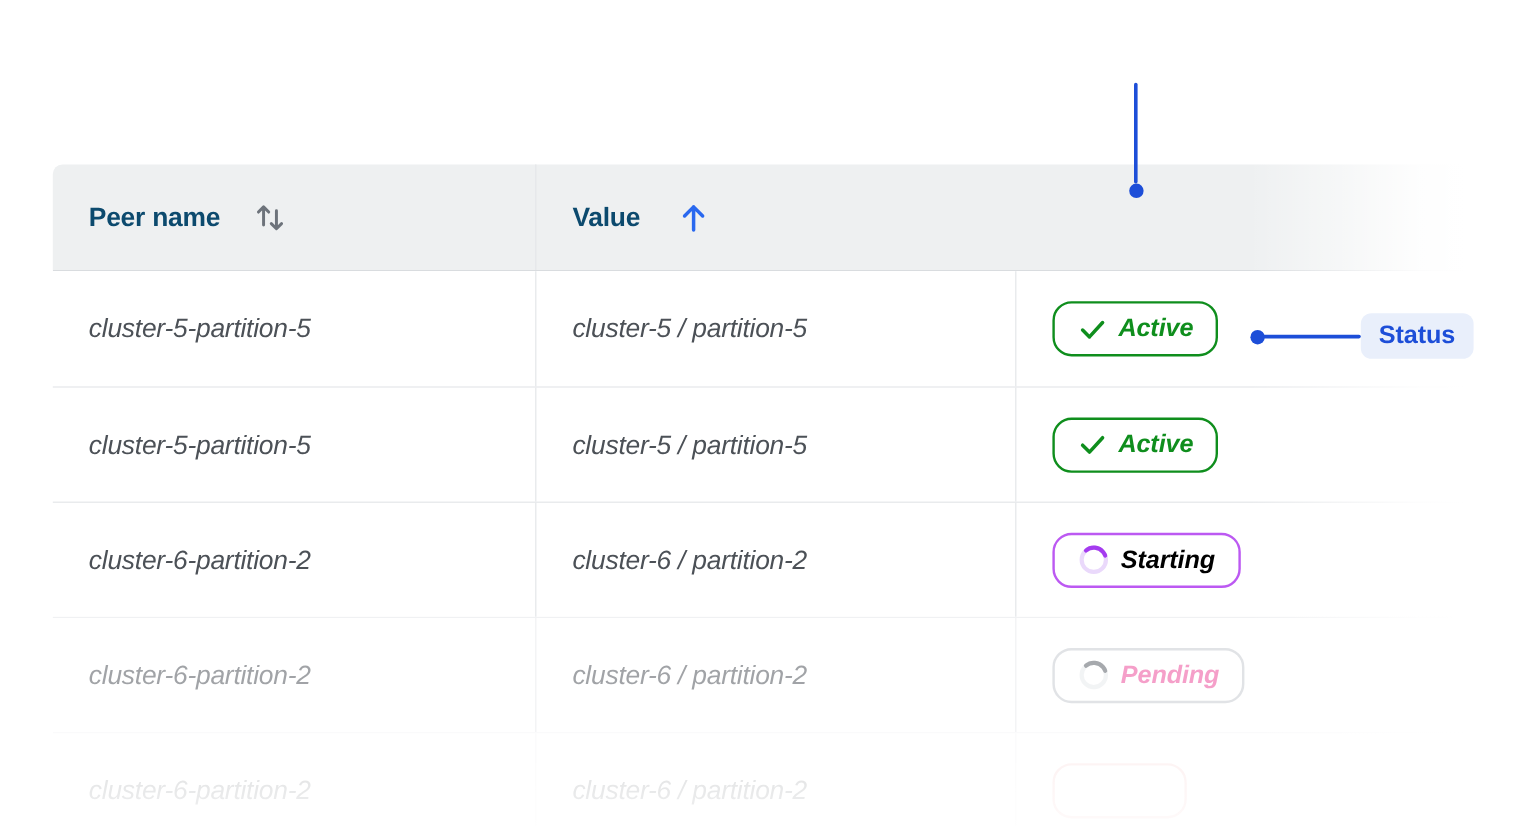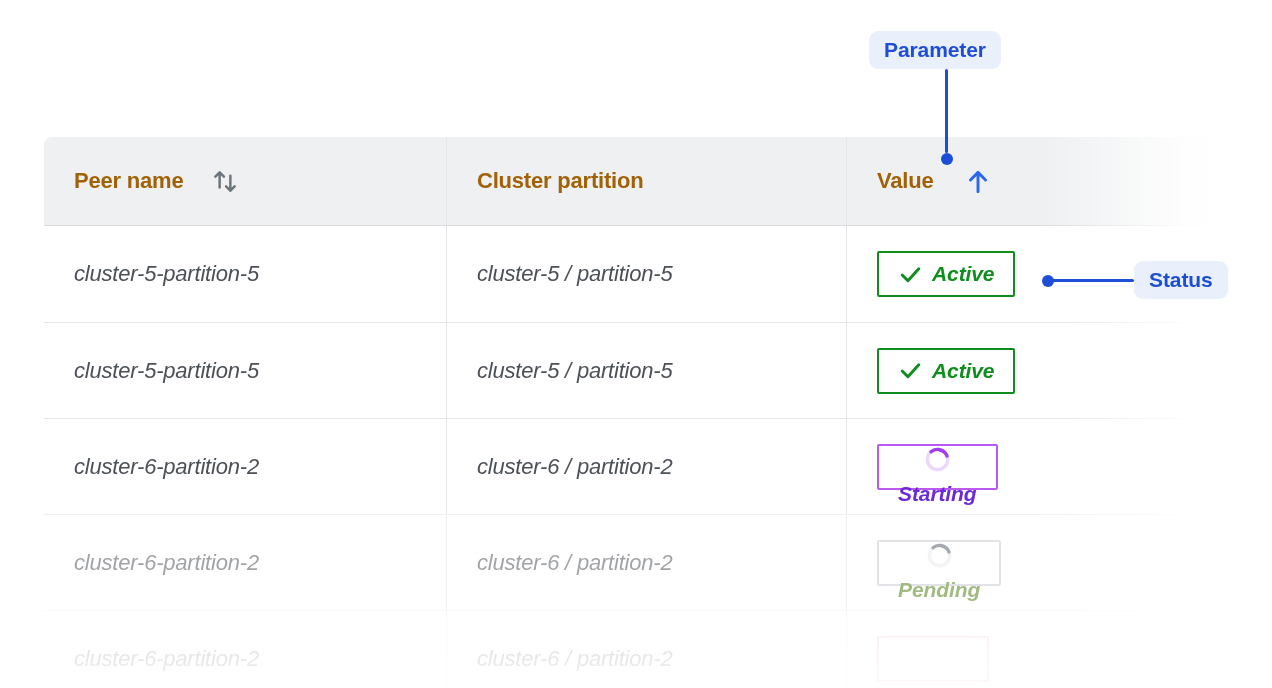--- a/index.html
+++ b/index.html
@@ -5,40 +5,40 @@
   * { margin:0; padding:0; box-sizing:border-box; }
   html,body { width:1272px; height:688px; background:#ffffff; overflow:hidden;
     font-family:"Liberation Sans","DejaVu Sans",sans-serif; }
   .stage { position:relative; width:1272px; height:688px; background:#fff; }
 
   
   .table { position:absolute; left:44px; top:137px; width:1250px; }
   .thead { display:flex; height:89px; background:#eef0f1; border-radius:8px 8px 0 0;
     border-bottom:1px solid #d9dcdf; }
   .th { display:flex; align-items:center; padding-left:30px; font-size:22px; font-weight:700;
-    color:#a16207; letter-spacing:-0.2px; cursor:pointer; }
+    color:#0c4a6e; letter-spacing:-0.2px; cursor:pointer; }
   .tr { display:flex; height:96px; background:#fff; }
   .tr + .tr { border-top:1px solid #e4e6e9; }
   .td { display:flex; align-items:center; padding-left:30px; font-size:22px; color:#4c5157;
     letter-spacing:-0.2px;font-style:italic; }
   .c1 { width:402px; } .c2 { width:400px; } .c3 { width:448px; }
   .th.c2,.th.c3,.td.c2,.td.c3 { border-left:1px solid #e4e6e9; }
   .tr.fade-mid { opacity:0.52; }
   .tr.fade-strong { opacity:0.16; }
 
   .sort-icon { margin-left:26px; display:inline-flex; }
   .asc-icon { margin-left:32px; display:inline-flex; }
 
   
   .badge { display:inline-flex; align-items:center; gap:9px; height:46px; padding:0 19px;
-    border:2px solid; border-radius:2px; background:#fff; font-size:21px; font-weight:600;
+    border:2px solid; border-radius:16px; background:#fff; font-size:21px; font-weight:600;
     letter-spacing:-0.1px; }
   .badge[data-kind="active"]   { color:#0f8e1d; border-color:#0f8e1d; }
-  .badge[data-kind="starting"] { color:#6d28d9; border-color:#bc59f2;flex-direction:column; --track:#ead9fb; --arc:#a43bef; }
-  .badge[data-kind="pending"]  { color:#4d7c0f; border-color:#c6cad0;flex-direction:column; --track:#e8eaed; --arc:#565c64; }
+  .badge[data-kind="starting"] { color:#000000; border-color:#bc59f2; --track:#ead9fb; --arc:#a43bef; }
+  .badge[data-kind="pending"]  { color:#ec4899; border-color:#c6cad0; --track:#e8eaed; --arc:#565c64; }
   .badge[data-kind="error"]    { color:#e06666; border-color:#f2bcbc; min-width:112px; }
   .badge .ic { display:none; }
   .badge[data-kind="active"] .ic-check { display:inline-flex; }
   .badge[data-kind="starting"] .ic-spin,
   .badge[data-kind="pending"]  .ic-spin { display:inline-flex; }
 
   
   .fade-right { position:absolute; left:1040px; top:130px; width:232px; height:525px;
     background:linear-gradient(90deg, rgba(255,255,255,0) 0%, rgba(255,255,255,0.92) 62%, #fff 78%);
     pointer-events:none; z-index:5; }
@@ -68,23 +68,20 @@
   <div class="table">
     <div class="thead">
       <div class="th c1">
         <span>Peer name</span>
         <span class="sort-icon">
           <svg width="30" height="28" viewBox="0 0 28 26" fill="none">
             <path d="M9 19 L9 5 M5 9 L9 5 L13 9" stroke="#6d737b" stroke-width="2.3" stroke-linecap="round" stroke-linejoin="round"></path>
             <path d="M19 8 L19 22 M15 18 L19 22 L23 18" stroke="#6d737b" stroke-width="2.3" stroke-linecap="round" stroke-linejoin="round"></path>
           </svg>
         </span>
-      </div>
-      <div class="th c2">
-        <span>Cluster partition</span>
       </div>
       <div class="th c3">
         <span>Value</span>
         <span class="asc-icon">
           <svg width="26" height="28" viewBox="0 0 24 26" fill="none">
             <path d="M12 23 L12 5 M5 12 L12 5 L19 12" stroke="#2968ef" stroke-width="2.7" stroke-linecap="round" stroke-linejoin="round"></path>
           </svg>
         </span>
       </div>
     </div>
@@ -162,21 +159,20 @@
         <span class="badge" data-kind="error">
           <span></span>
         </span>
       </div>
     </div>
   </div>
 
   <div class="fade-right"></div>
   <div class="fade-bottom"></div>
 
-  <div class="pill pill-parameter">Parameter</div>
   <div class="conn-v"></div>
   <div class="dot dot-parameter"></div>
 
   <div class="pill pill-value">Status</div>
   <div class="conn-h"></div>
   <div class="dot dot-value"></div>
 
 </div>
 
 </body></html>

